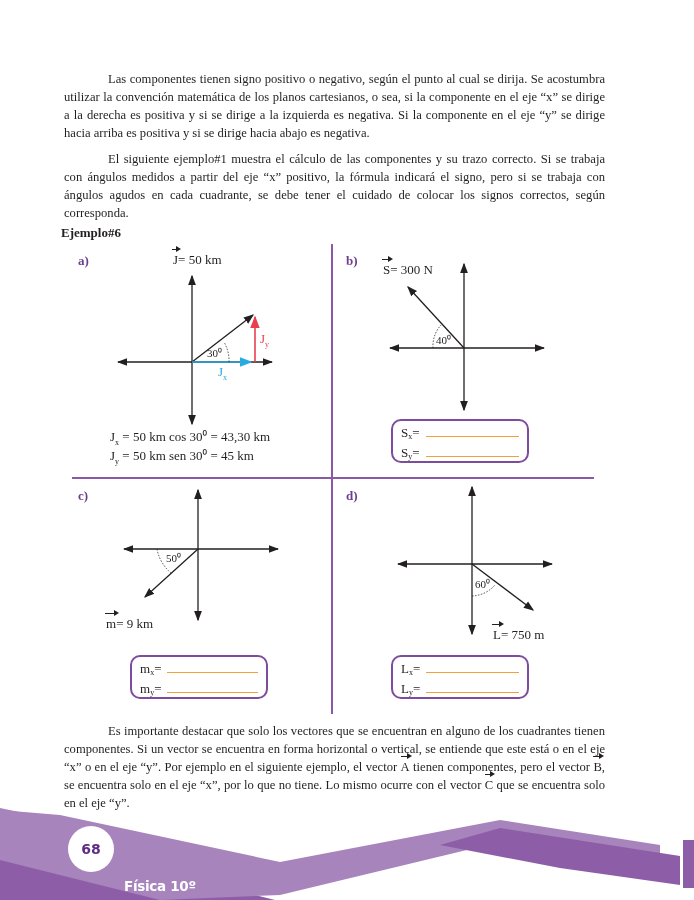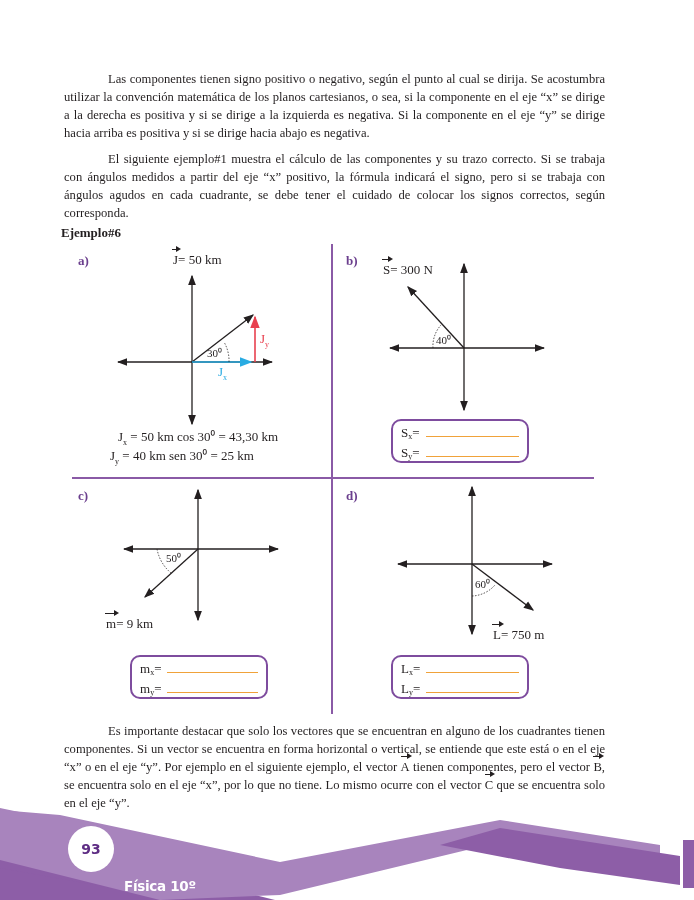--- a/index.html
+++ b/index.html
@@ -75,22 +75,22 @@
 
     <line x1="192" y1="362" x2="251" y2="362" stroke="#29abe2" stroke-width="1.6" marker-end="url(#ahb)"></line>
 
     <line x1="255" y1="362" x2="255" y2="317" stroke="#e8404f" stroke-width="1.6" marker-end="url(#ahr)"></line>
 
     <path d="M229,362 A37,37 0 0 0 224,342" fill="none" stroke="#231f20" stroke-width="0.8" stroke-dasharray="1.5,1.5"></path>
   </svg>
   <div class="vec-label" style="left:207px;top:345px;font-size:11px;">30⁰</div>
   <div class="vec-label" style="left:260px;top:331px;color:#e8404f;"><span>J</span><sub style="font-size:8px;">y</sub></div>
   <div class="vec-label" style="left:218px;top:364px;color:#29abe2;"><span>J</span><sub style="font-size:8px;">x</sub></div>
-  <div class="formula" style="left:110px;top:428px;margin-left:8px;"><span>J</span><sub>x</sub><span> = 50 km cos 30⁰ = 43,30 km</span></div>
-  <div class="formula" style="left:110px;top:447px;"><span>J</span><sub>y</sub><span> = 40 km sen 30⁰ = 25 km</span></div>
+  <div class="formula" style="left:110px;top:428px;"><span>J</span><sub>x</sub><span> = 50 km cos 30⁰ = 43,30 km</span></div>
+  <div class="formula" style="left:110px;top:447px;"><span>J</span><sub>y</sub><span> = 50 km sen 30⁰ = 45 km</span></div>
 </div>
 
 <div>
   <div class="qlabel" style="left:346px;top:253px;">b)</div>
   <div class="vec-label" style="left:383px;top:262px;">
     <span class="arrow-letter">S</span><span>= 300 N</span>
   </div>
   <svg width="1" height="1" style="left:0;top:0;">
     <line x1="464" y1="348" x2="390" y2="348" stroke="#231f20" stroke-width="1.3" marker-end="url(#ah)"></line>
     <line x1="464" y1="348" x2="544" y2="348" stroke="#231f20" stroke-width="1.3" marker-end="url(#ah)"></line>
@@ -179,14 +179,14 @@
 <p class="para" style="top:718px;"><span class="indent"></span><span>Es importante destacar que solo los vectores que se encuentran en alguno de los cuadrantes tienen componentes. Si un vector se encuentra en forma horizontal o vertical, se entiende que este está o en el eje “x” o en el eje “y”. Por ejemplo en el siguiente ejemplo, el vector </span><span class="inline-vec">A</span><span> tienen componentes, pero el vector </span><span class="inline-vec">B</span><span>, se encuentra solo en el eje “x”, por lo que no tiene. Lo mismo ocurre con el vector </span><span class="inline-vec">C</span><span> que se encuentra solo en el eje “y”.</span></p>
 
 <svg class="footer" viewBox="0 0 694 110" preserveAspectRatio="none" style="left:0;top:790px;width:694px;height:110px;">
   <polygon points="0,18 210,62 0,62" fill="#a884bd"></polygon>
   <polygon points="0,40 275,110 0,110" fill="#8d5ea7"></polygon>
   <polygon points="0,38 280,95 180,110 0,78" fill="#8d5ea7"></polygon>
   <polygon points="60,25 280,72 500,30 660,55 660,80 500,52 280,105 160,110 0,70 0,20" fill="#a884bd"></polygon>
   <polygon points="440,55 500,38 680,66 680,95 560,78" fill="#8d5ea7"></polygon>
   <polygon points="683,50 694,50 694,98 683,98" fill="#8d5ea7"></polygon>
 </svg>
-<div class="page-circle">93</div>
+<div class="page-circle">68</div>
 <div class="book-title">Física 10º</div>
 
 </body></html>

